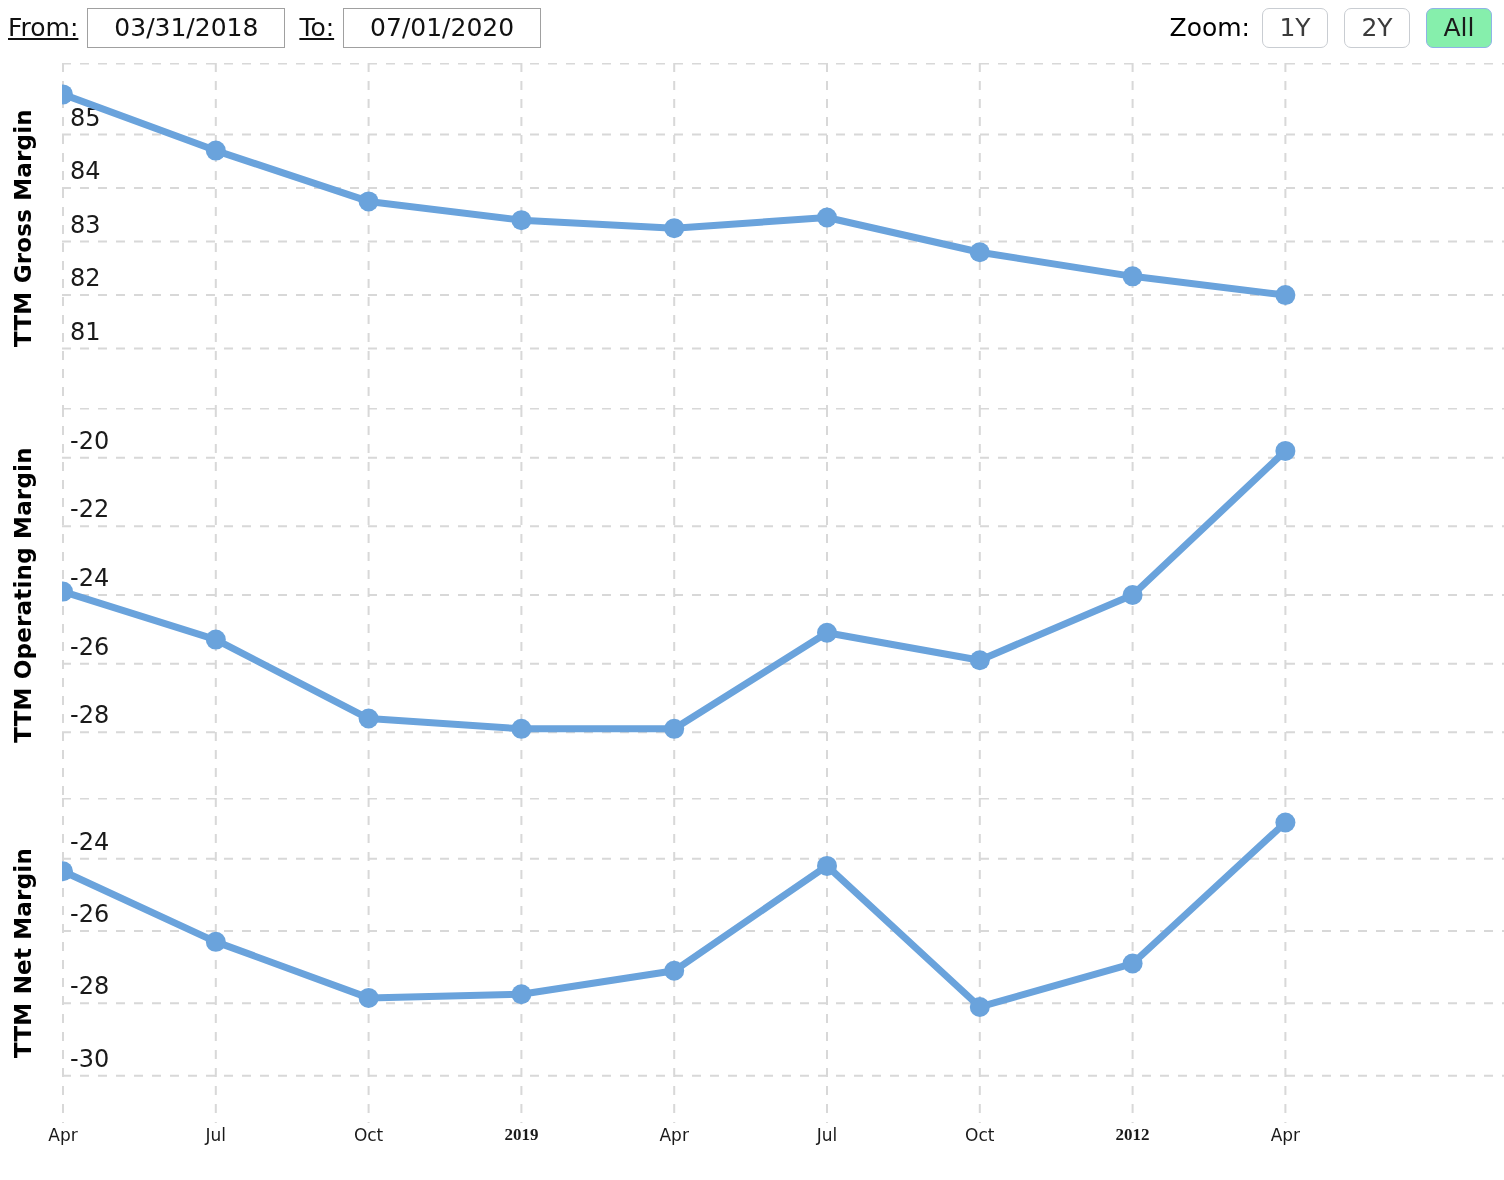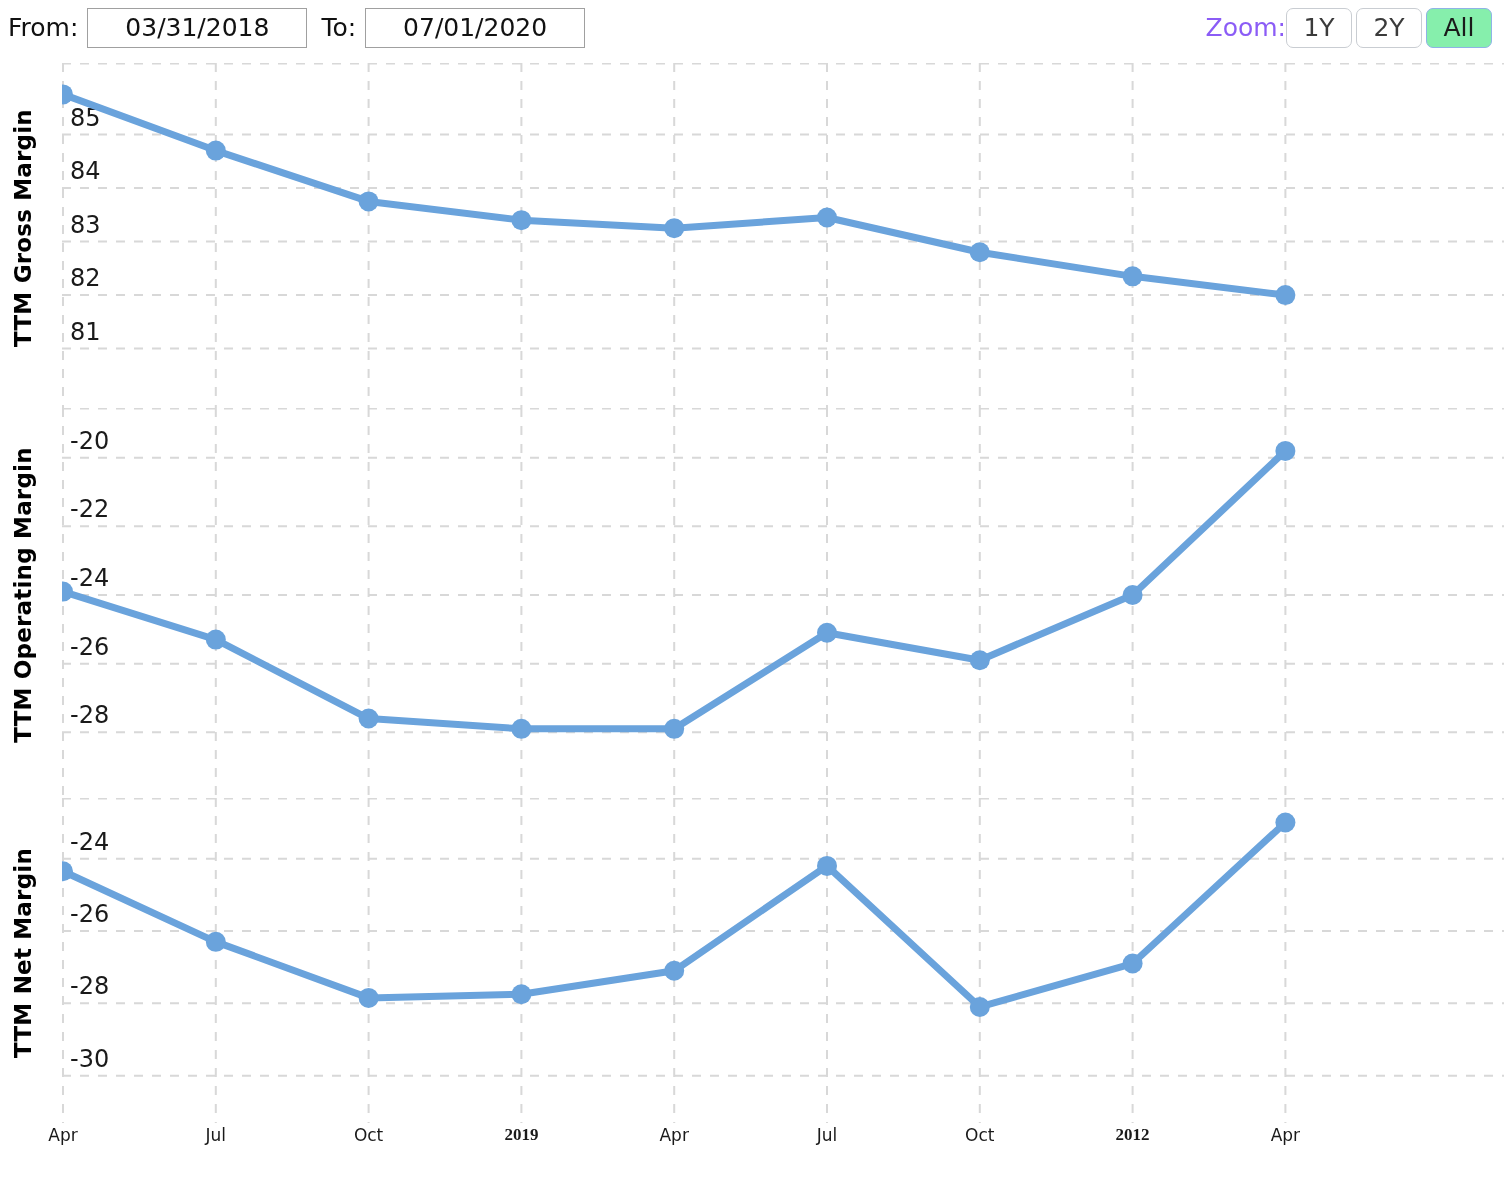--- a/index.html
+++ b/index.html
@@ -38,25 +38,26 @@
     align-items: center;
     gap: 0;
     white-space: nowrap;
   }
 
   .range-label {
     font-size: 25px;
     color: #111;
     padding: 0 9px 0 4px;
     letter-spacing: 0px;
+    text-decoration: underline;
   }
 
   .date-box {
     box-sizing: border-box;
-    width: 220px;
+    width: 198px;
     height: 40px;
     line-height: 38px;
     border: 1px solid #a0a0a0;
     background: #ffffff;
     font-size: 25px;
     text-align: center;
     color: #111;
     font-family: "DejaVu Sans", "Liberation Sans", sans-serif;
     padding: 8px;
     border-radius: 0;
@@ -66,28 +67,29 @@
 
   .zoom-group {
     display: flex;
     align-items: center;
     gap: 0;
     white-space: nowrap;
   }
 
   .zoom-label {
     font-size: 25px;
-    color: #8b5cf6;
+    color: #000000;
+    margin-right: 12px;
   }
 
   .zoom-btn {
     box-sizing: border-box;
     min-width: 66px;
     height: 40px;
-    margin-right: 4px;
+    margin-right: 16px;
     border: 1px solid #c9cdd2;
     border-radius: 7px;
     background: #ffffff;
     color: #3b3b3b;
     font-size: 25px;
     font-family: "DejaVu Sans", "Liberation Sans", sans-serif;
     line-height: 36px;
     text-align: center;
     padding: 0 11px;
     cursor: pointer;

